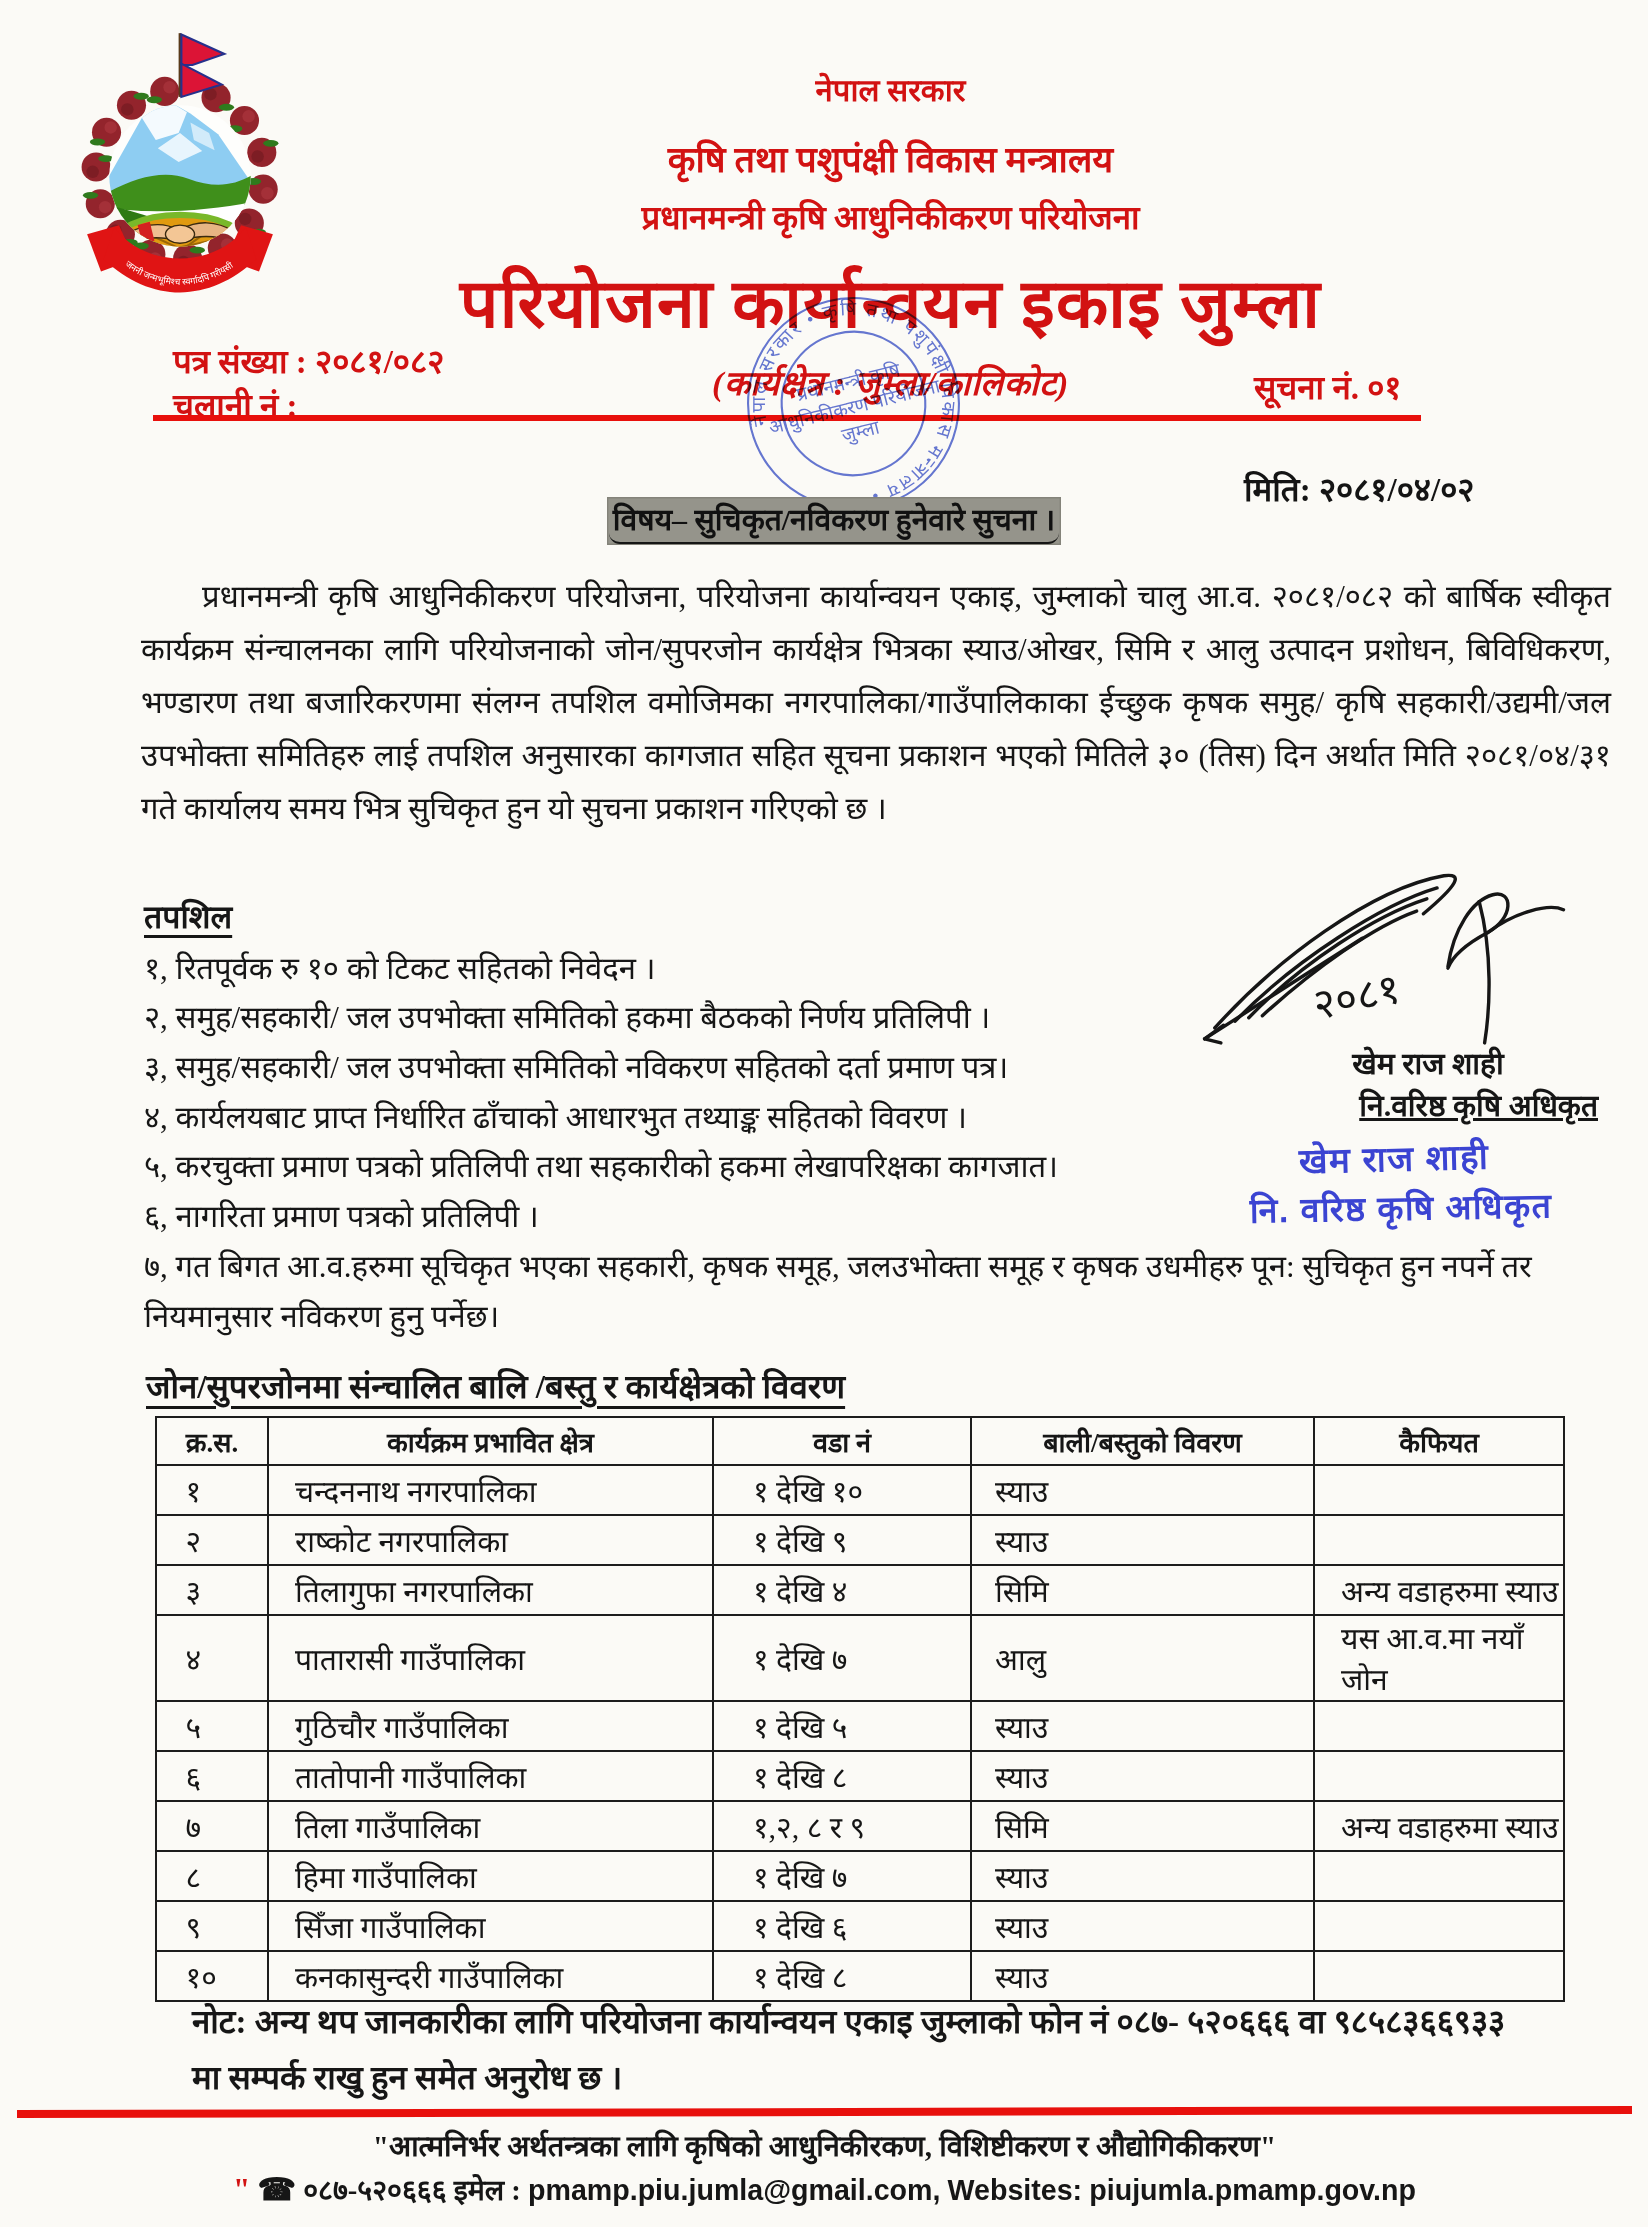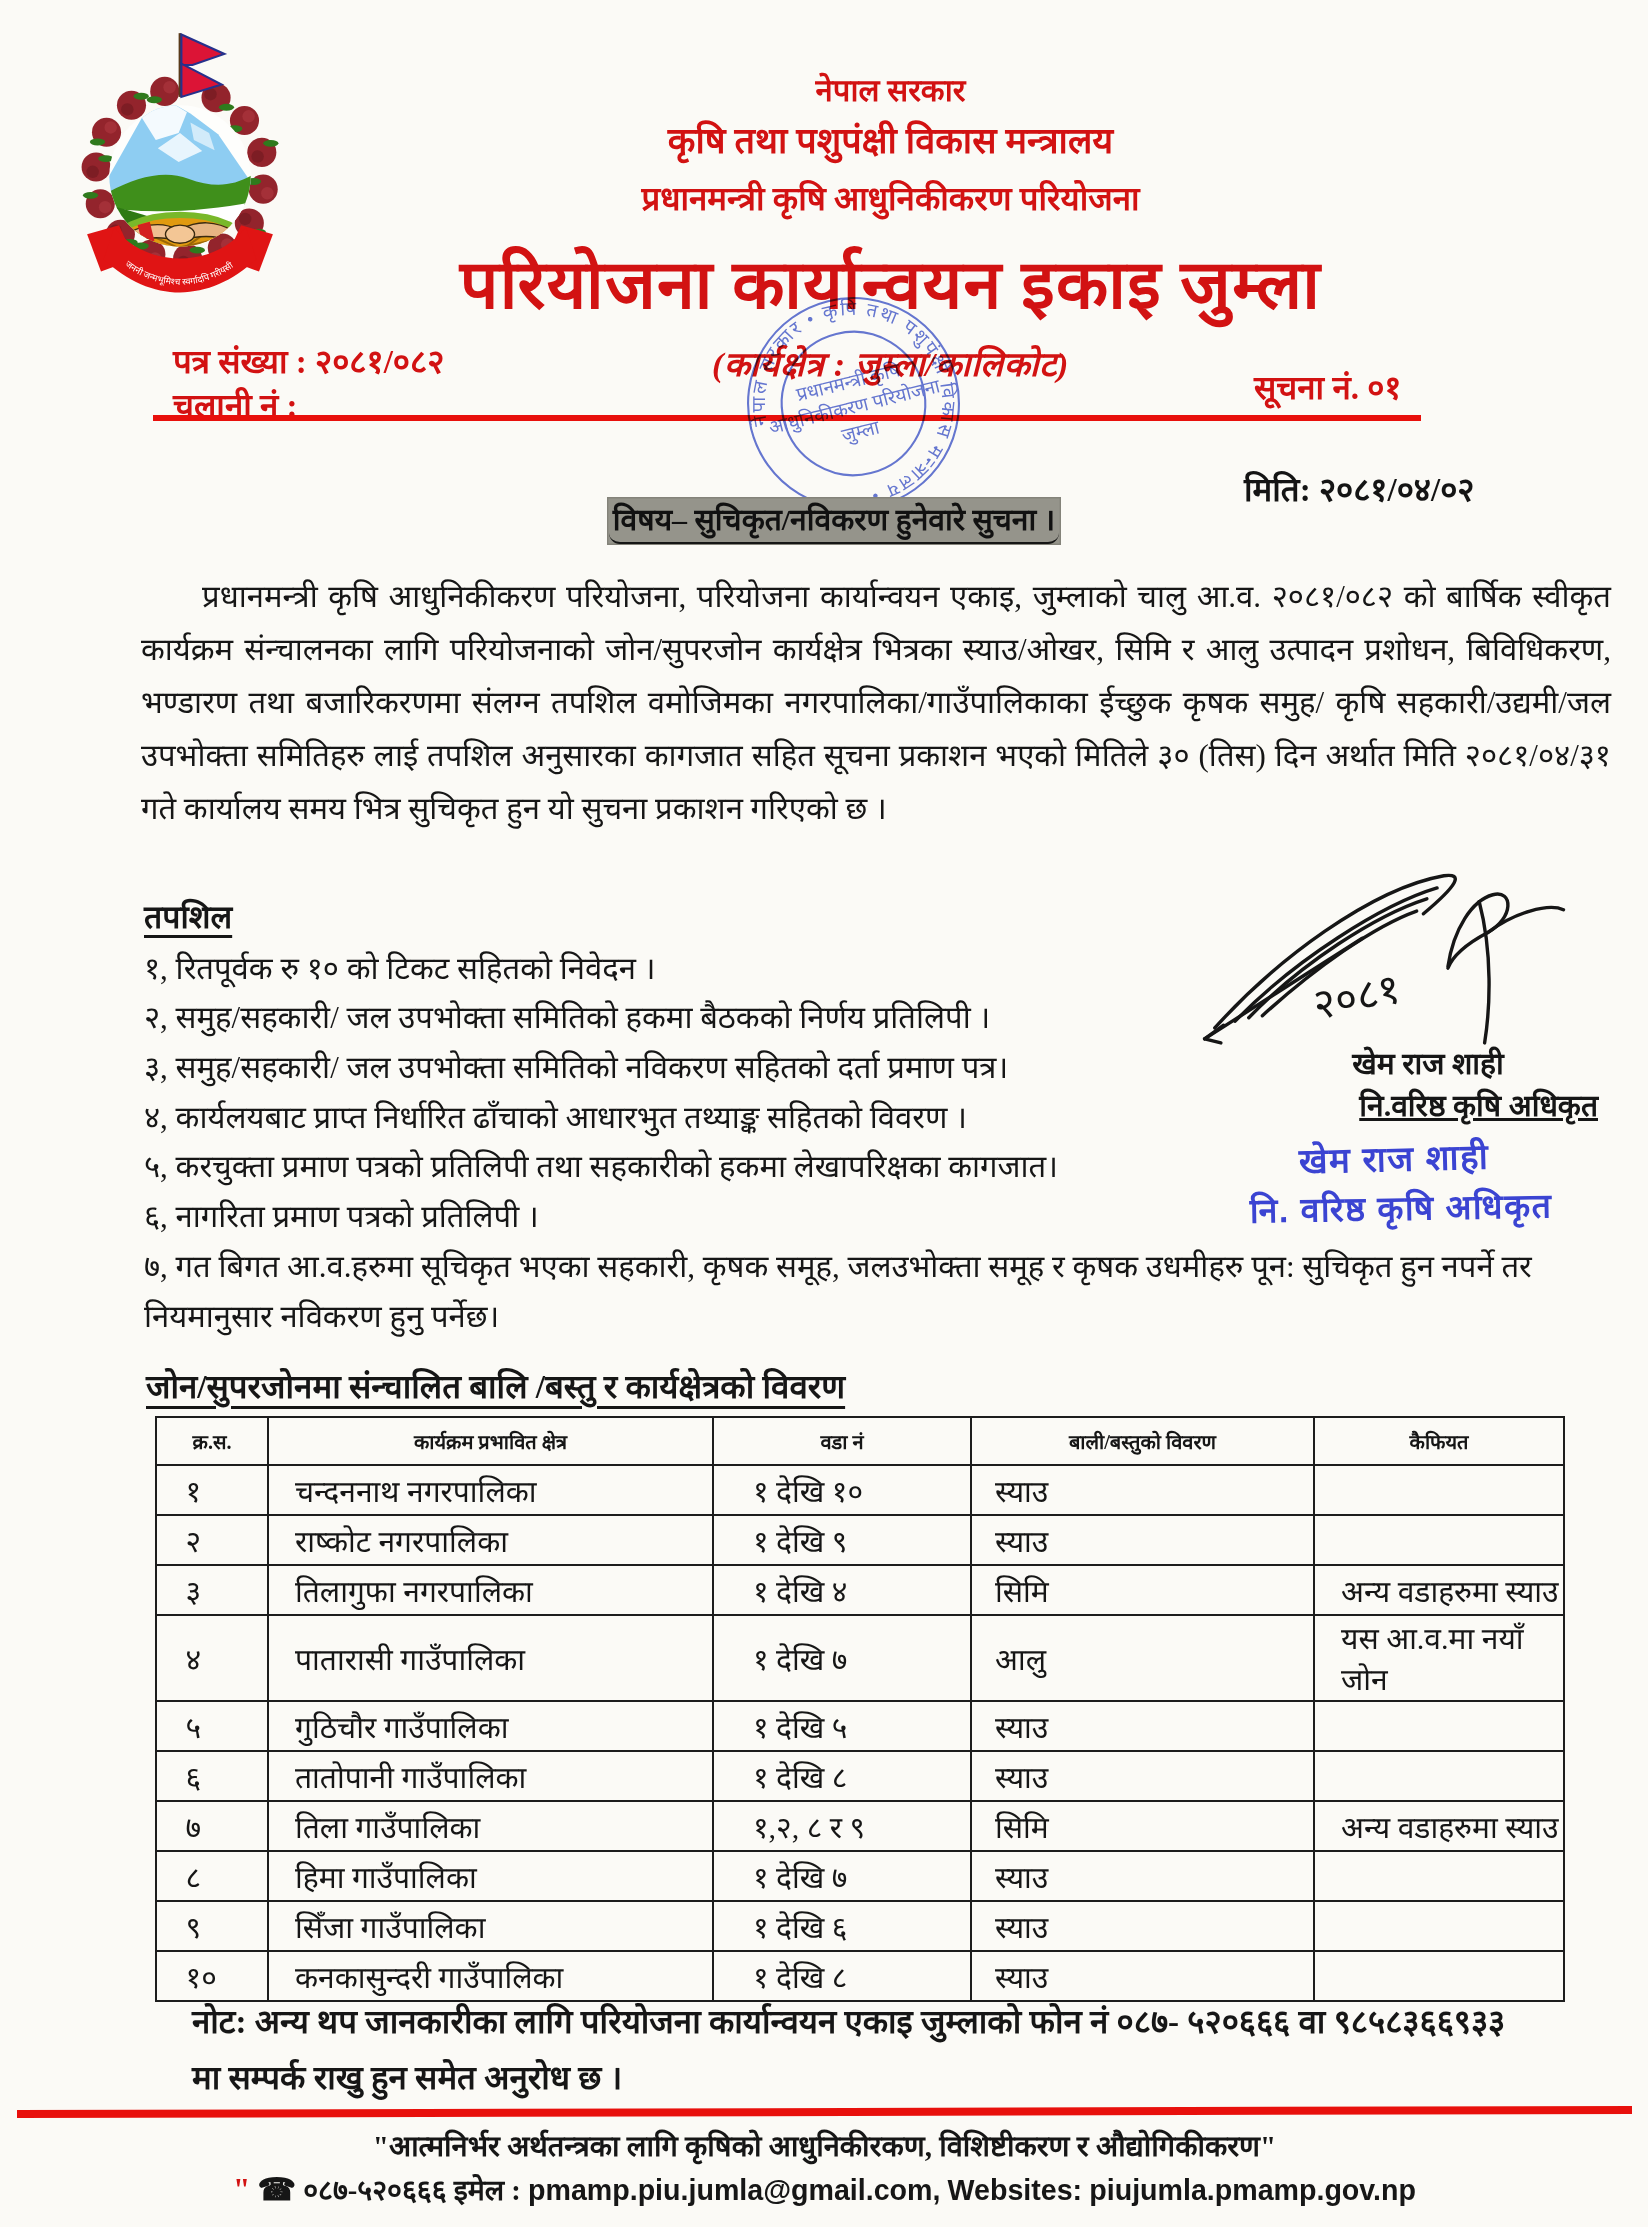--- a/index.html
+++ b/index.html
@@ -7,21 +7,21 @@
     position:relative;width:1649px;height:2227px;margin:0 auto;
     background:#fbfaf6;overflow:hidden;
     font-family:"Liberation Serif","DejaVu Serif",serif;
     color:#161616;
   }
   .abs{position:absolute;}
   .red{color:#d21212;}
   
   .hdr{left:258px;top:68px;width:1265px;text-align:center;}
   .hdr-gov{font-size:31px;font-weight:600;}
-  .hdr-min{font-size:36px;font-weight:bold;margin-top:5px;}
+  .hdr-min{font-size:36px;font-weight:bold;margin-top:24px;}
   .hdr-prj{font-size:33px;font-weight:600;margin-top:11px;}
   .hdr-unit{font-size:68px;font-weight:bold;margin-top:15px;letter-spacing:1.4px;}
   .hdr-jur{font-size:34px;font-weight:bold;font-style:italic;margin-top:12.2px;letter-spacing:0.7px;}
   
   .ref{font-size:33px;font-weight:bold;}
   .rule{background:#e8100c;}
   .miti{font-size:33px;font-weight:bold;color:#141414;}
   
   .subject-box{
     left:607px;top:497px;width:454px;height:48px;
@@ -47,21 +47,21 @@
   .stamp-1{font-size:35px;transform:rotate(-1.5deg);}
   .stamp-2{font-size:34px;transform:rotate(-1deg);}
   
   .tbl-title{left:146px;top:1363px;font-size:33px;font-weight:bold;text-decoration:underline;text-underline-offset:8.2px;}
   table.zones{
     position:absolute;left:155px;top:1416px;width:1409px;
     border-collapse:collapse;table-layout:fixed;
     font-size:30px;
   }
   table.zones th,table.zones td{border:2.7px solid #1d1d1d;vertical-align:middle;overflow:hidden;}
-  table.zones th{height:44px;font-size:20px;font-weight:bold;text-align:center;}
+  table.zones th{height:44px;font-size:27px;font-weight:bold;text-align:center;}
   table.zones td{height:46px;}
   td.c-sn{padding-left:28.6px;}
   td.c-area{padding-left:26px;}
   td.c-ward{padding-left:39px;}
   td.c-crop{padding-left:23px;}
   td.c-rem{padding-left:26px;}
   
   .note{left:192px;top:1994px;width:1322px;font-size:33px;font-weight:bold;line-height:56px;text-align:left;}
   .foot-rule{left:17px;top:2108px;width:1615px;height:7.5px;background:#e8100c;transform:rotate(-.15deg);}
   .slogan{left:0;top:2125px;width:1649px;text-align:center;font-size:29px;font-weight:bold;}

